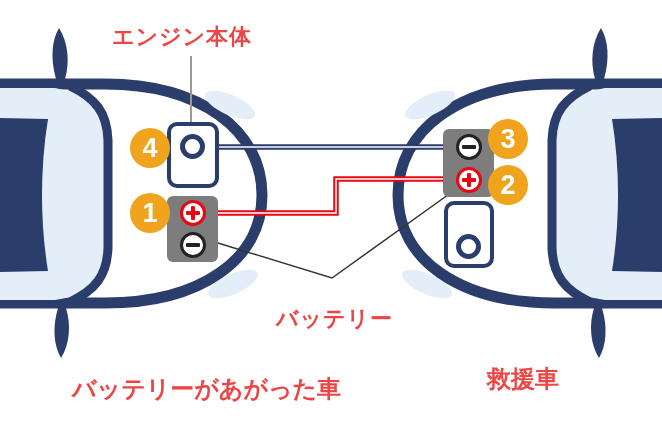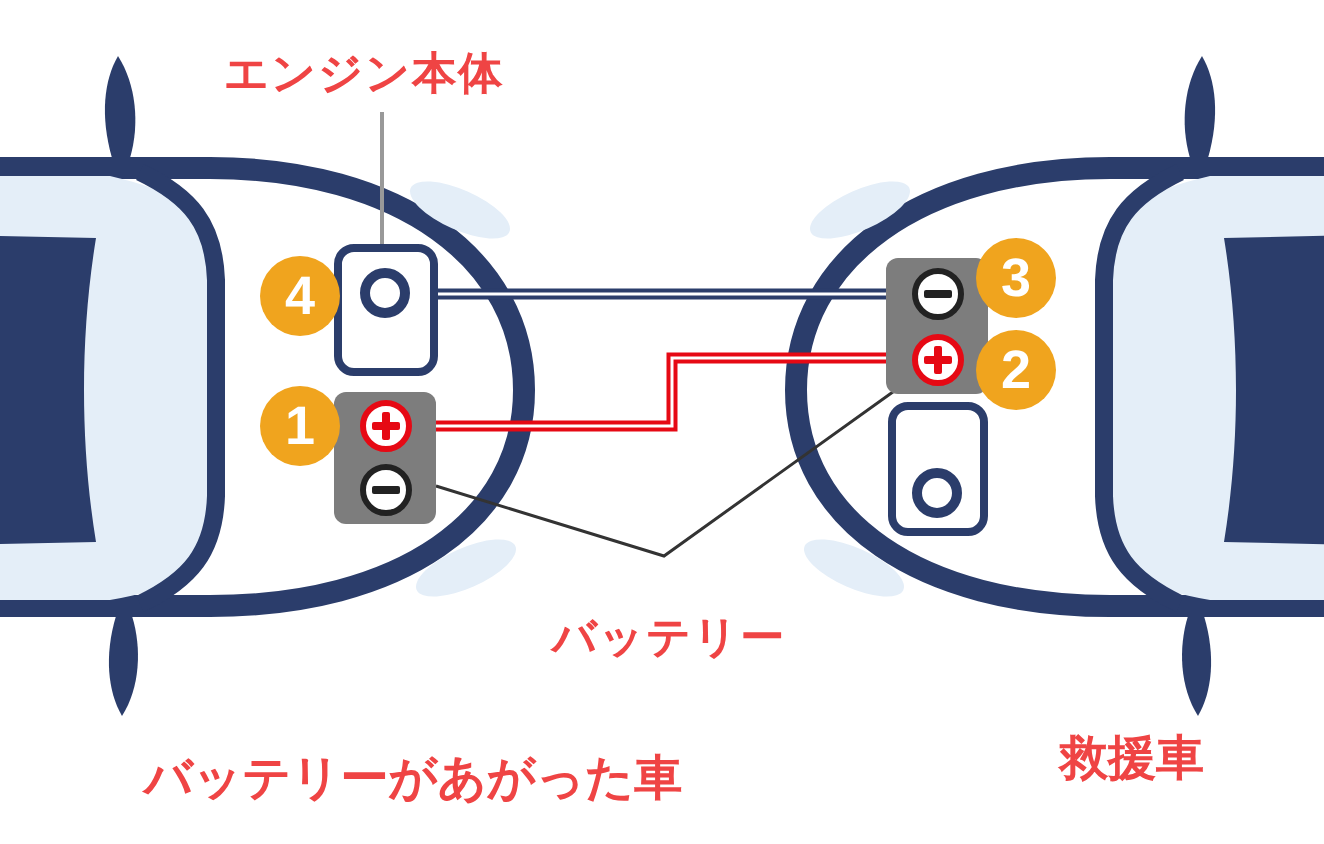--- a/index.html
+++ b/index.html
@@ -23,21 +23,21 @@
   .bar.h{width:14px;height:4px;left:3px;top:8px;}
   .bar.v{width:4px;height:14px;left:8px;top:3px;}
   .badge{
     width:40px;height:40px;border-radius:50%;background:#f0a41e;color:#fff;
     font-weight:bold;font-size:27px;line-height:40px;text-align:center;z-index:6;
   }
   .lbl{position:absolute;color:#ef4444;font-weight:bold;z-index:8;white-space:nowrap;}
   .lbl.engine-lbl{font-size:22px;left:112px;top:22px;letter-spacing:1px;}
   .lbl.battery-lbl{font-size:22px;left:276px;top:304px;letter-spacing:1px;}
   .lbl.dead-lbl{font-size:24px;left:30px;top:373px;margin-left:42px;}
-  .lbl.rescue-lbl{font-size:24px;left:487px;top:363px;margin-left:43px;}
+  .lbl.rescue-lbl{font-size:24px;left:487px;top:363px;}
 </style>
 </head>
 <body>
 
 <div class="canvas">
 
   <svg class="cars" width="662" height="422" viewBox="0 0 662 422">
     <defs>
       <g id="car">
 

